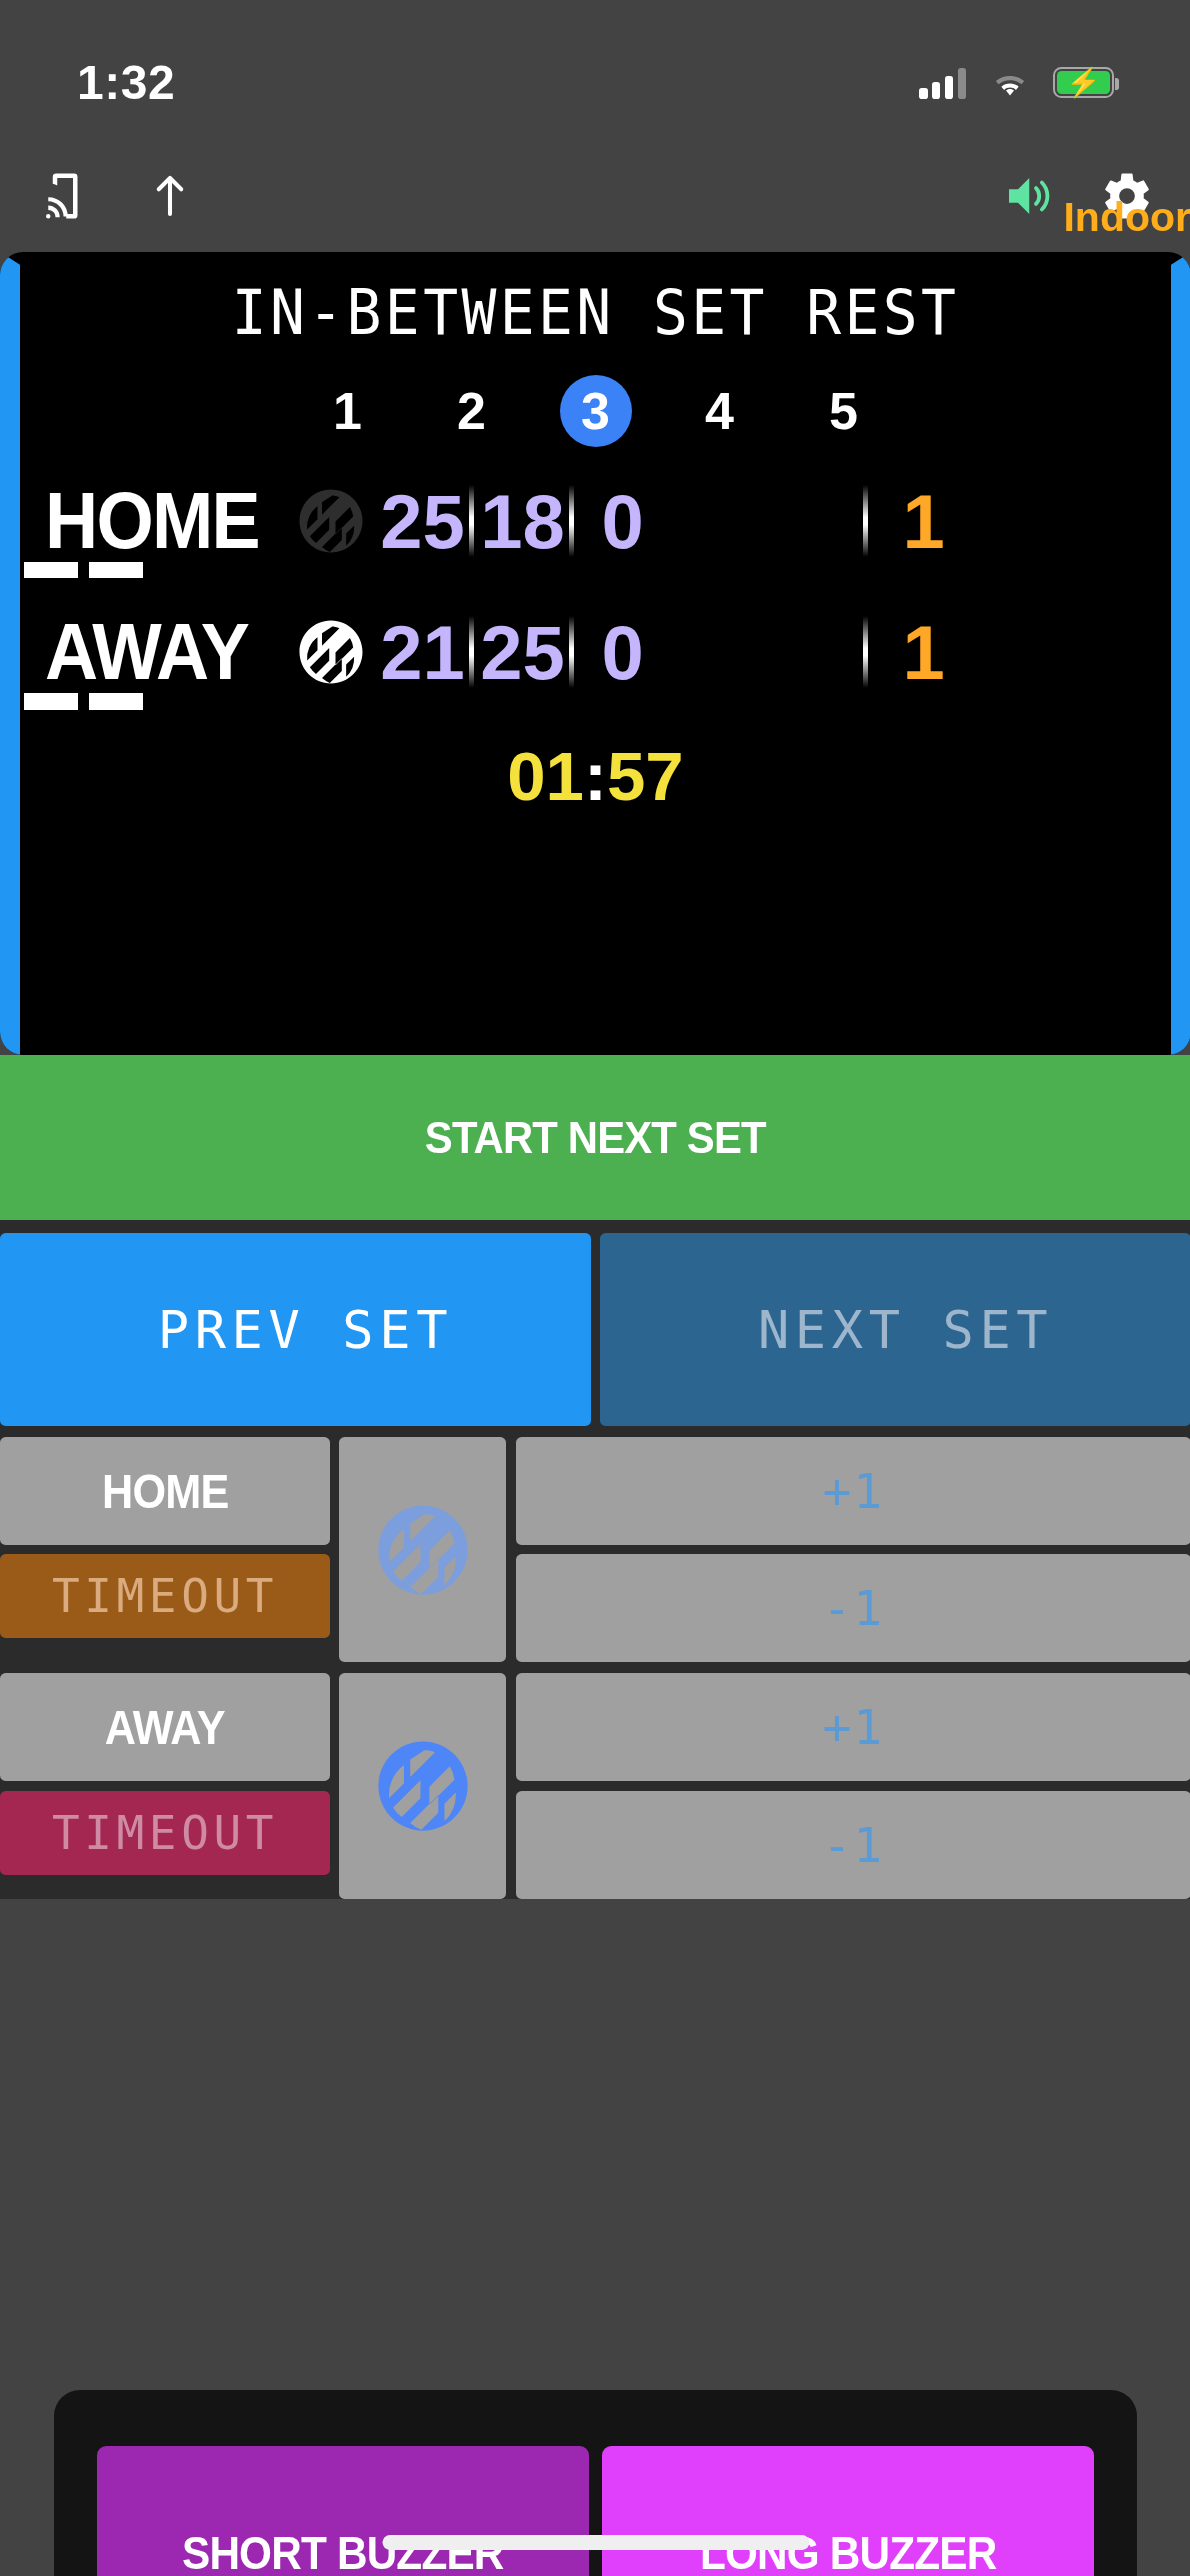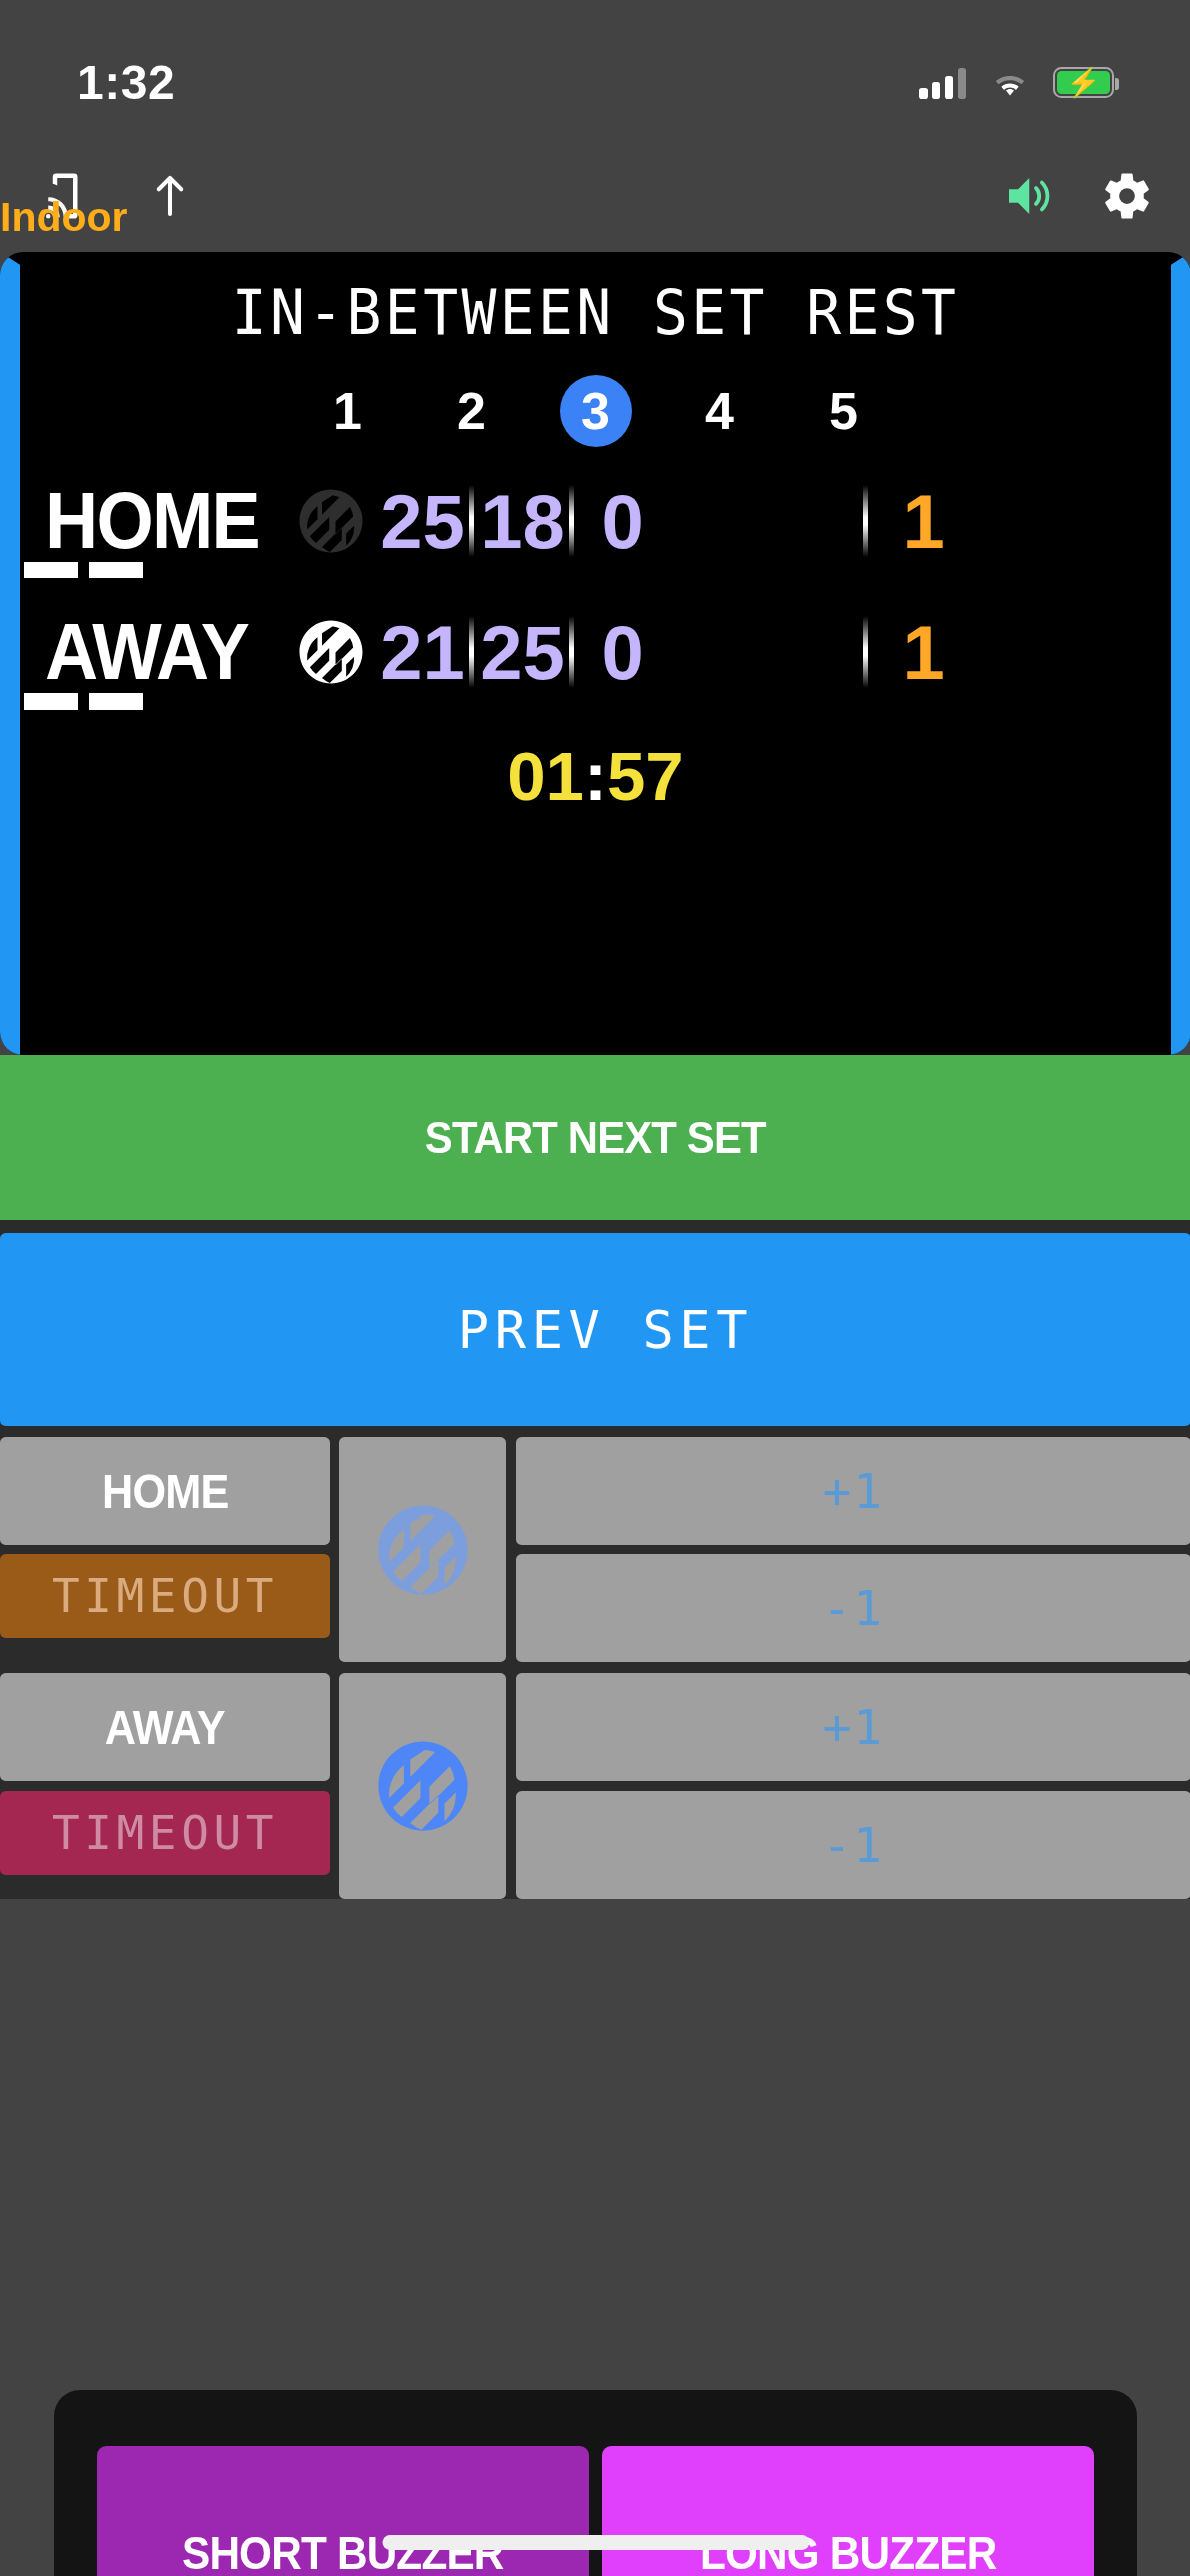--- a/index.html
+++ b/index.html
@@ -60,21 +60,21 @@
     height:113px;
     background:#434343;
     display:flex;
     align-items:center;
     padding:0 37px;
     position:relative;
   }
   .appbar .left { display:flex; align-items:center; gap:52px; }
   .appbar .right { display:flex; align-items:center; gap:46px; margin-left:auto; }
   .app-title {
-    position:absolute; left:0; right:0; text-align:left;
+    position:absolute; left:0; right:0; text-align:right;
     color:#FFAE1A; font-size:41px; font-weight:bold;
     pointer-events:none;
     margin-top:44px;
   }
   .ic { width:54px; height:54px; display:block; }
 
   
   .scoreboard {
     position:relative;
     background:#000;
@@ -355,20 +355,21 @@
 </div>
 
 <div class="startset">
   <span>START NEXT SET</span>
 </div>
 
 <div class="pad">
 
   <div class="navrow">
     <div class="navbtn prev">PREV SET</div>
+    <div class="navbtn next">NEXT SET</div>
   </div>
 
   <div class="ctrlgrid">
 
     <div class="ctrl-team">
       <div class="col-left">
         <div class="btn-name">
           <span>HOME</span>
         </div>
         <div class="btn-timeout home">TIMEOUT</div>

